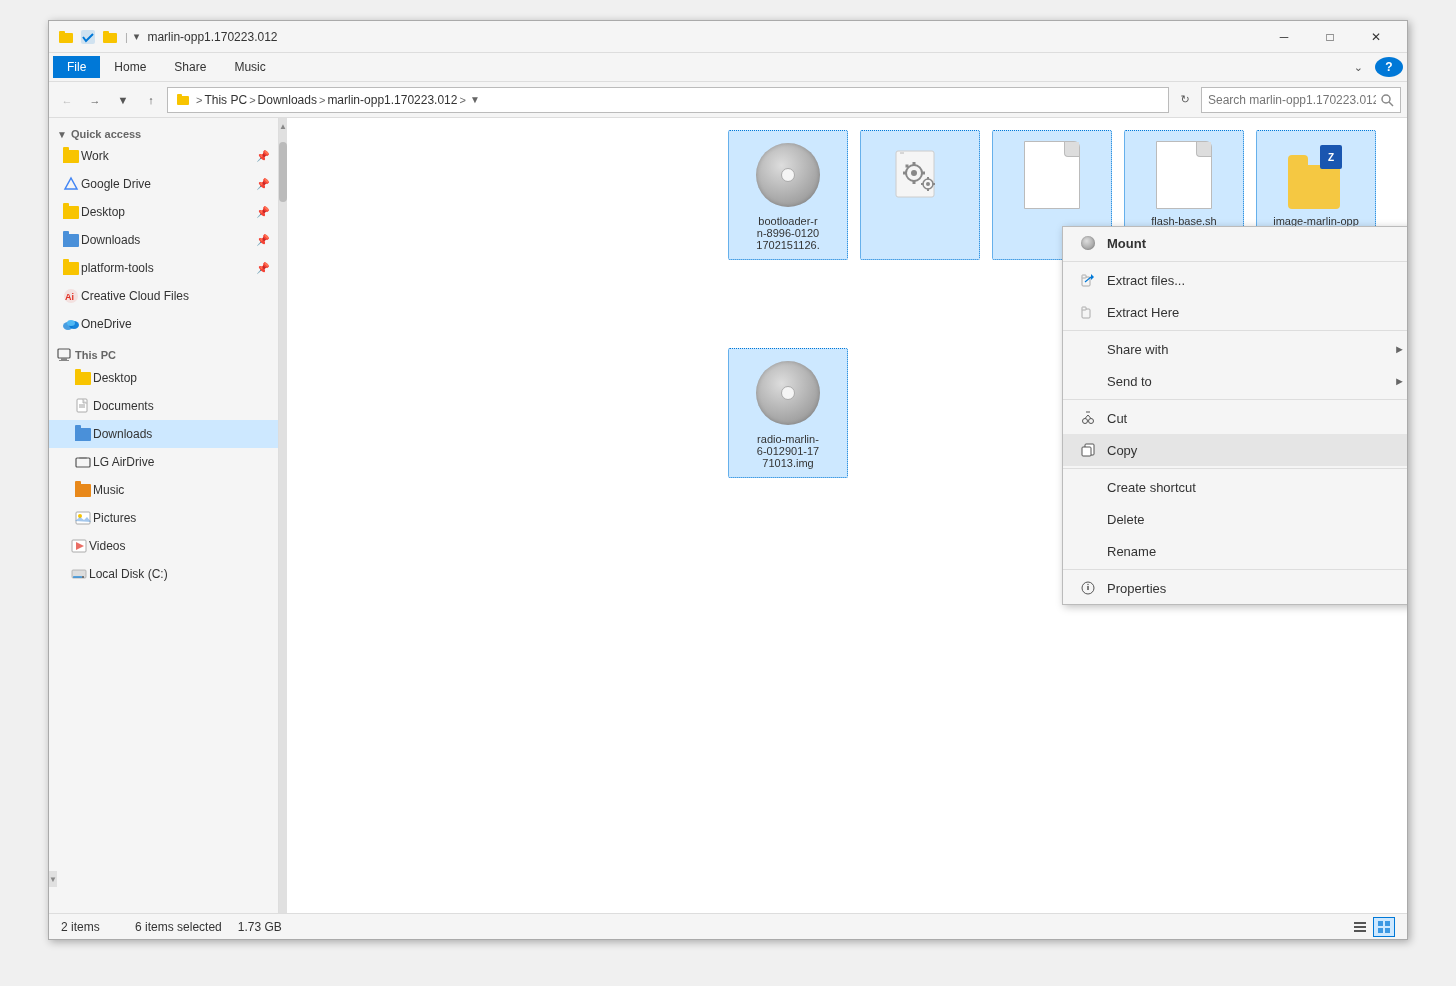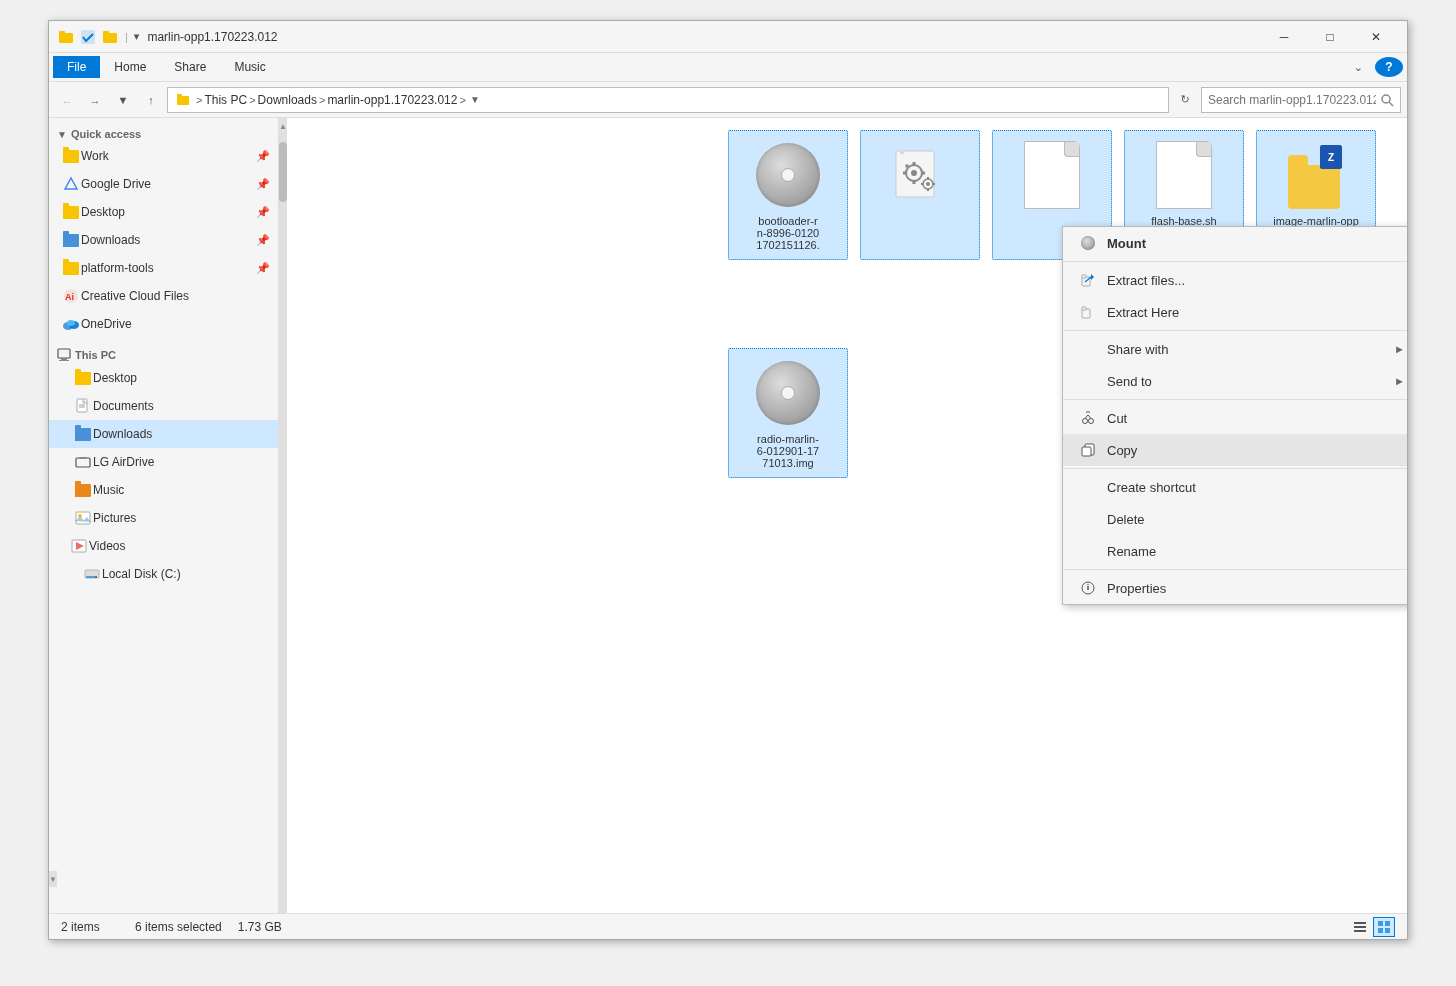--- a/index.html
+++ b/index.html
@@ -704,21 +704,21 @@
         <div class="sidebar-item" style="padding-left:20px">
           <div class="item-icon">
             <svg width="16" height="14" viewBox="0 0 16 14">
                 <rect x="1" y="1" width="14" height="12" rx="1" fill="#fff" stroke="#aaa" stroke-width="1"></rect>
                 <polygon points="5,3 5,11 13,7" fill="#e13024" opacity="0.7"></polygon>
               </svg>
           </div>
           <span class="item-label">Videos</span>
         </div>
 
-        <div class="sidebar-item" style="padding-left:33px">
+        <div class="sidebar-item" style="padding-left:20px">
           <div class="item-icon">
             <svg width="16" height="14" viewBox="0 0 16 14">
               <rect x="1" y="3" width="14" height="8" rx="1" fill="#ddd" stroke="#aaa" stroke-width="0.8"></rect>
               <rect x="2" y="9" width="9" height="2" rx="0.5" fill="#0078d7" opacity="0.6"></rect>
               <circle cx="12" cy="10" r="1" fill="#555"></circle>
             </svg>
           </div>
           <span class="item-label">Local Disk (C:)</span>
         </div>
 

